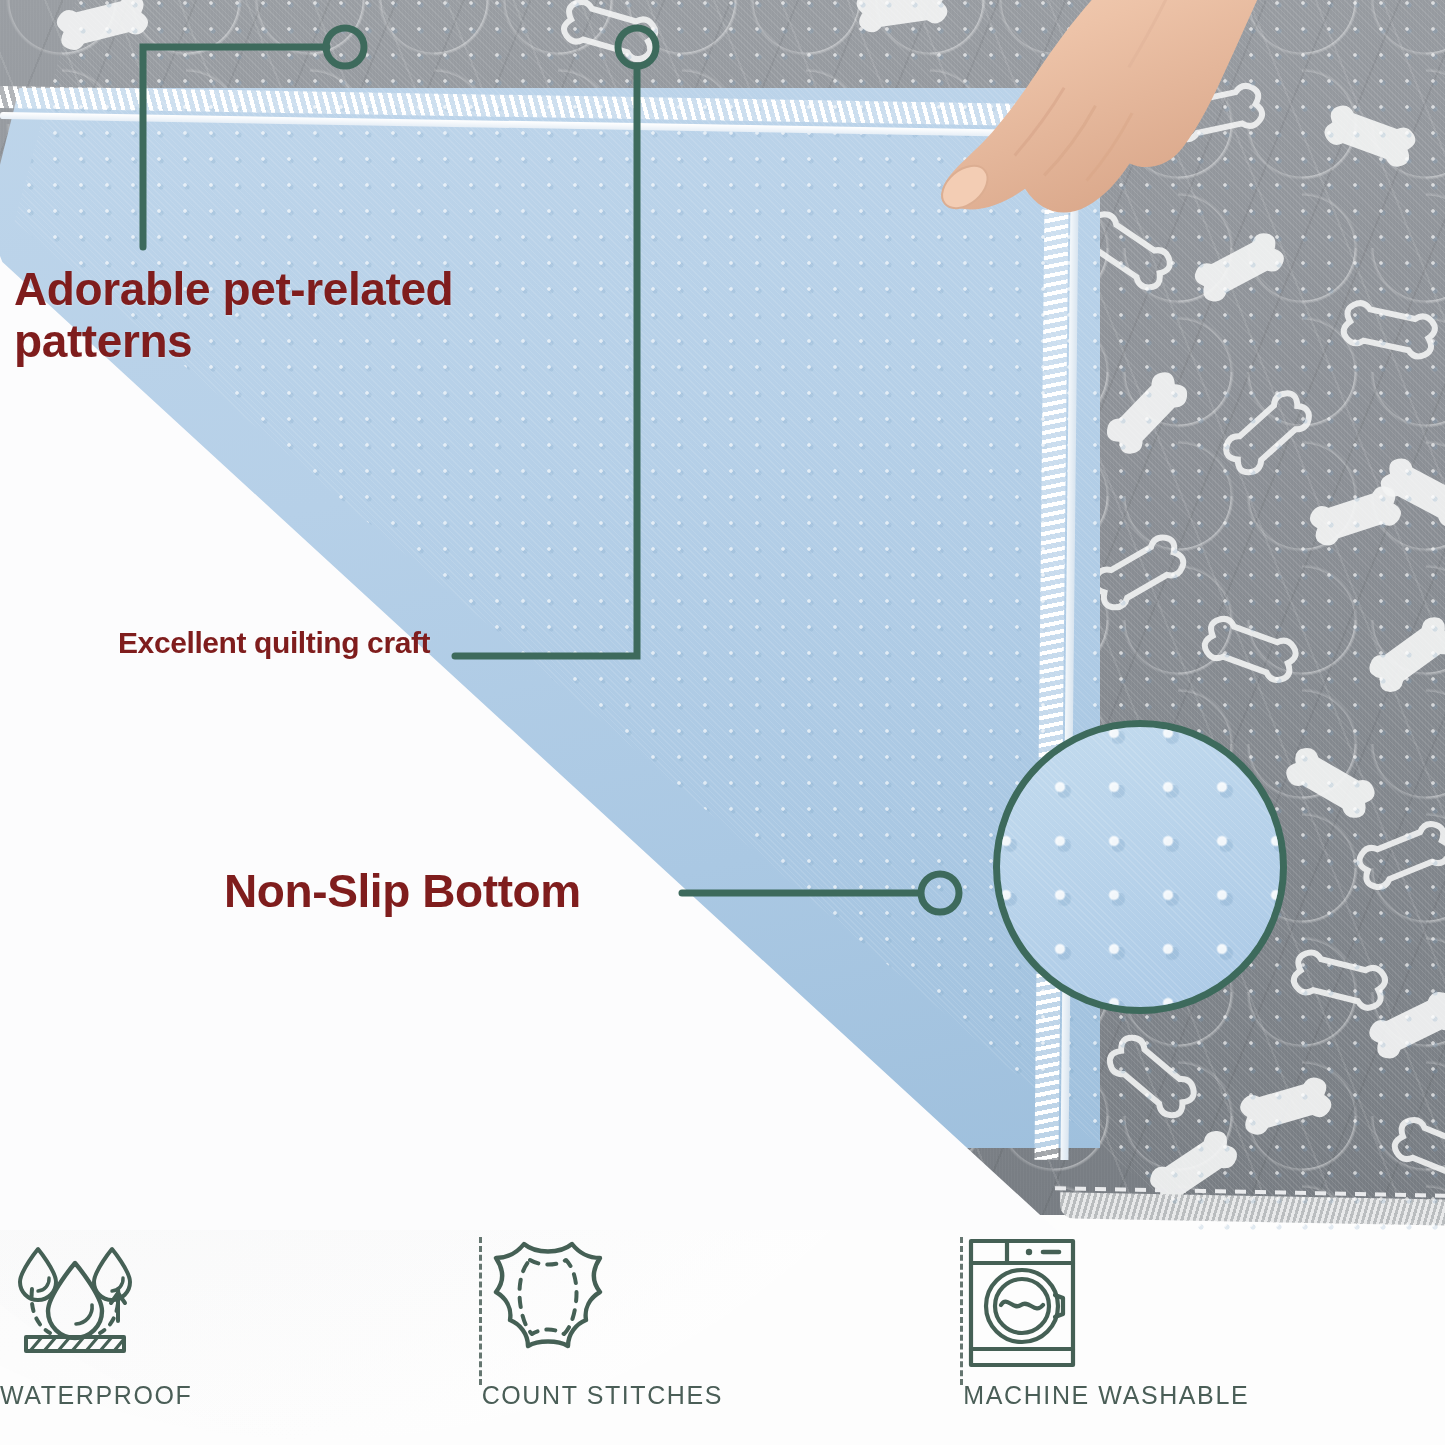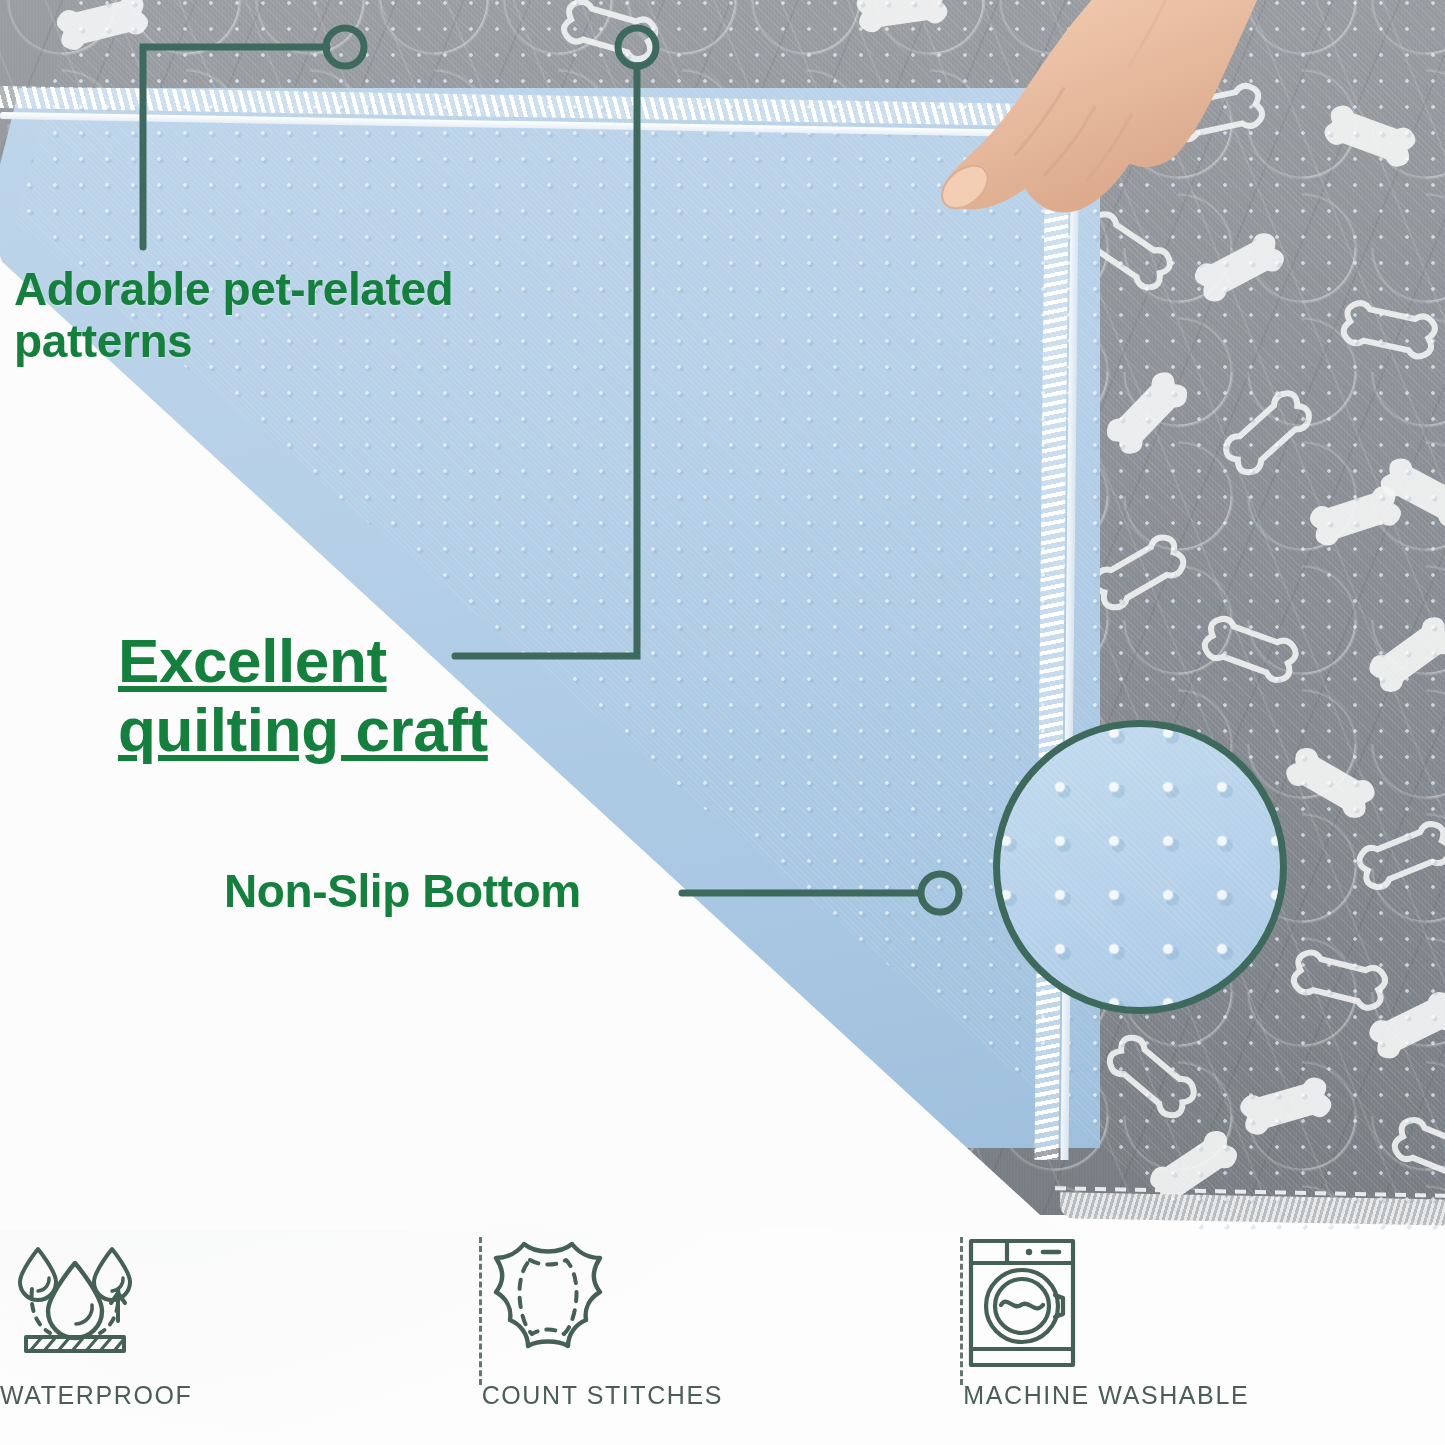--- a/index.html
+++ b/index.html
@@ -116,25 +116,25 @@
   }
 
   
   .hand{position:absolute;left:880px;top:-80px;width:420px;height:330px;transform:rotate(-4deg);}
 
   
   .callouts{position:absolute;inset:0;pointer-events:none;}
 
   
   .label{
-    position:absolute;color:#15803d;font-weight:700;letter-spacing:-.4px;
+    position:absolute;color:#7f1d1d;font-weight:700;letter-spacing:-.4px;
     line-height:1.12;text-shadow:0 1px 2px rgba(255,255,255,.35);
   }
   #label-patterns{left:14px;top:264px;font-size:46px;width:580px;}
-  #label-quilting{left:118px;top:626px;font-size:62px;width:420px;text-decoration:underline;}
+  #label-quilting{left:118px;top:626px;font-size:30px;width:420px;}
   #label-nonslip{left:224px;top:866px;font-size:46px;width:470px;}
 
   
   .features{
     position:absolute;left:0;top:1215px;width:1445px;height:230px;
     display:flex;align-items:flex-start;
   }
   .feature{
     flex:1 1 0;display:flex;flex-direction:column;align-items:flex-start;
     position:relative;padding-top:18px;

